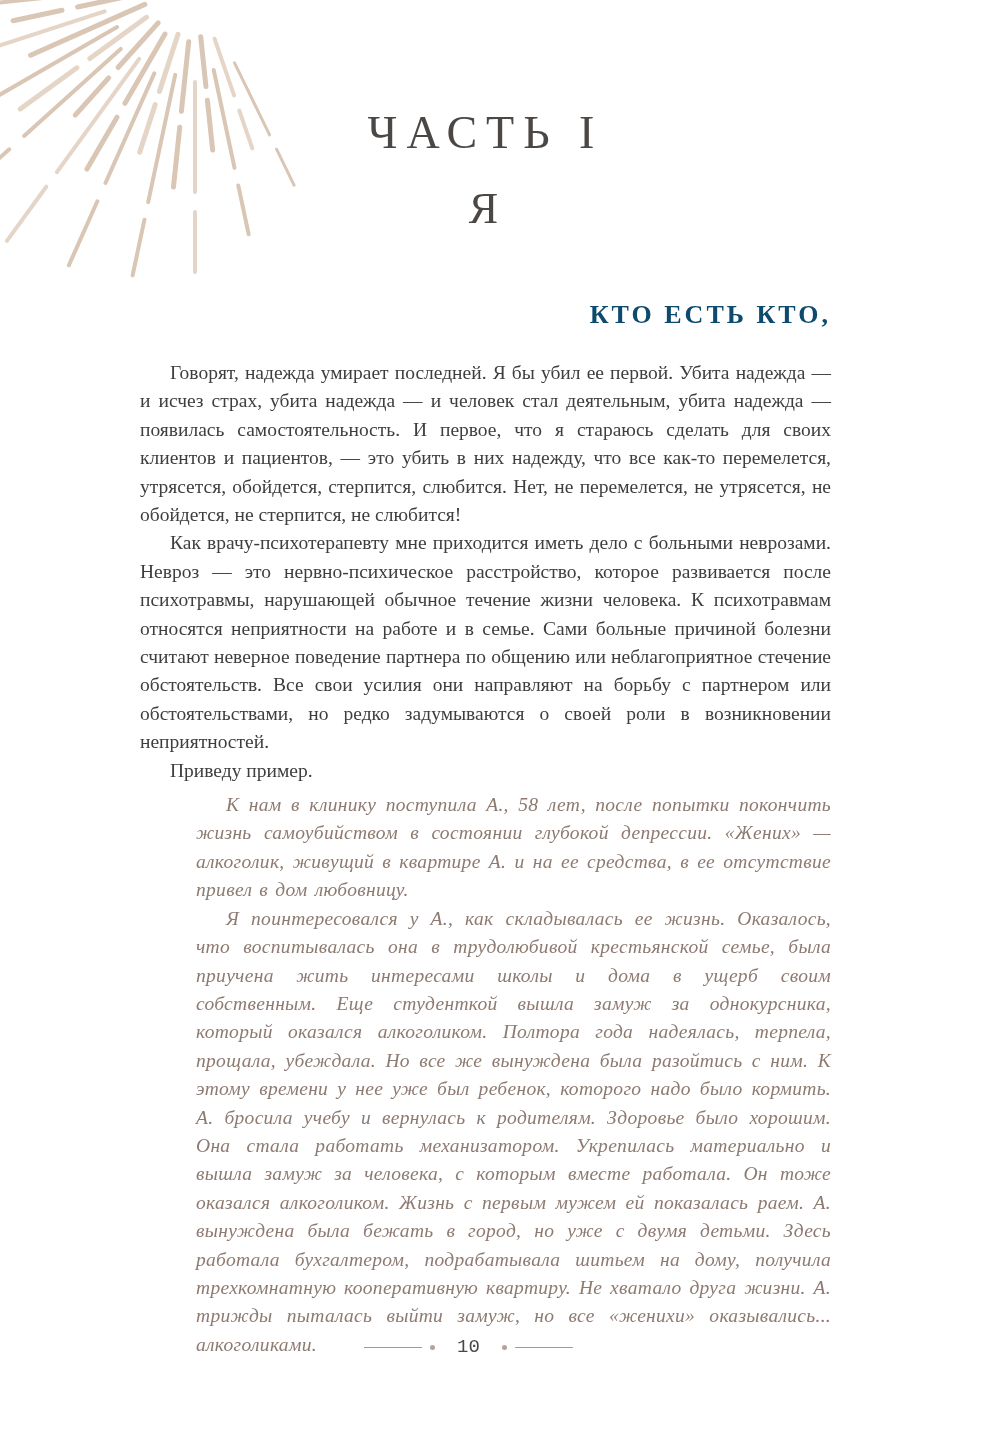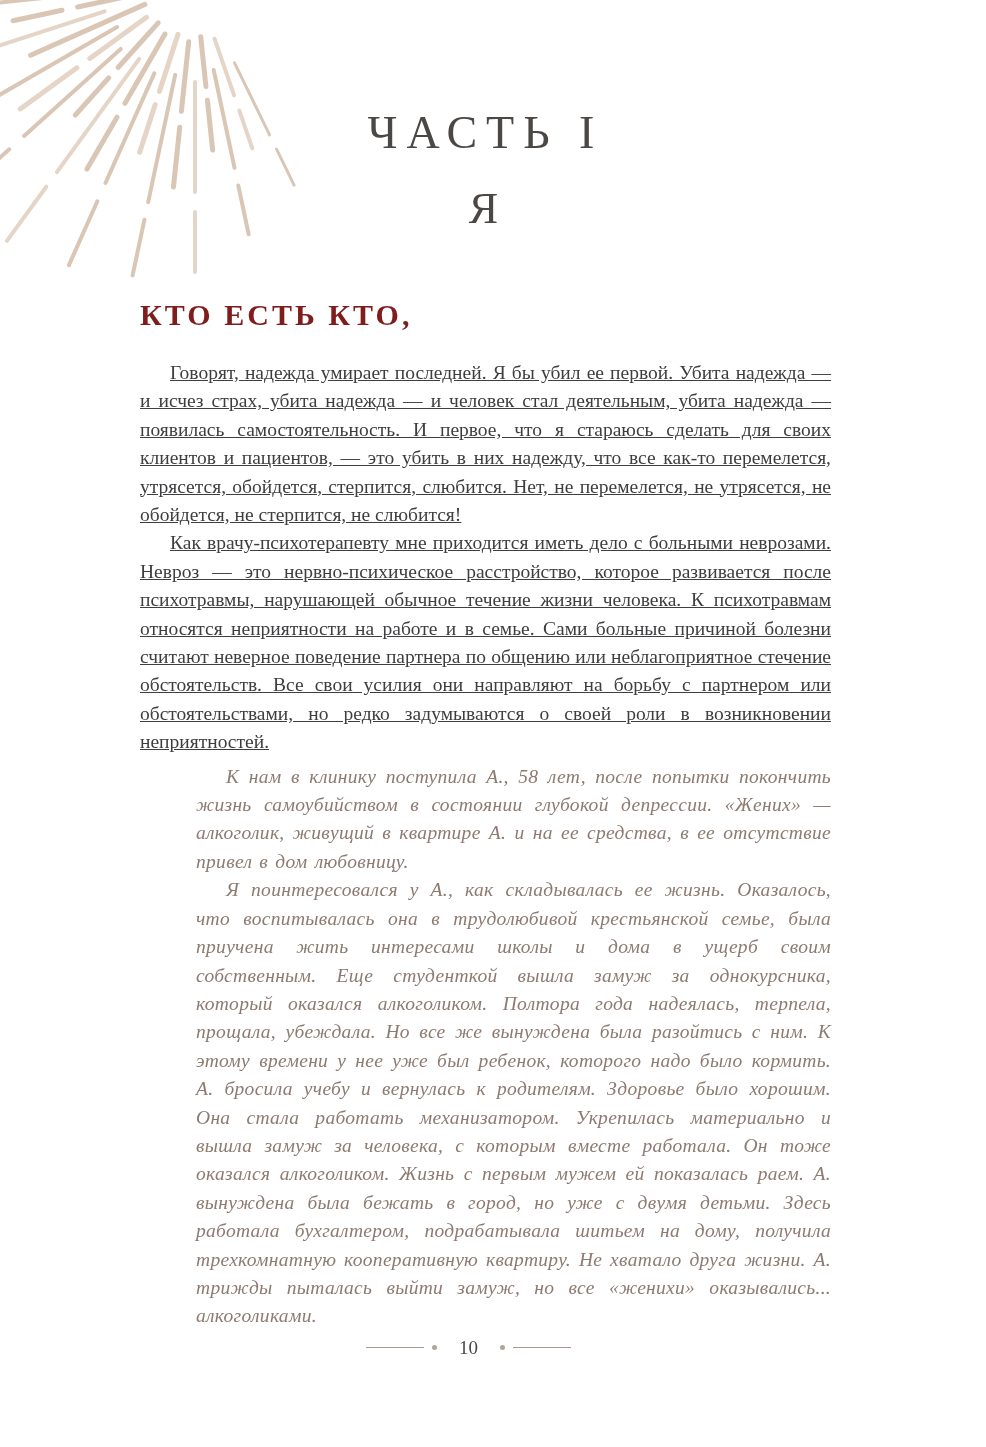--- a/index.html
+++ b/index.html
@@ -48,39 +48,38 @@
   .part-subtitle {
     margin-top: 26px;
     text-align: center;
     font-size: 44px;
     letter-spacing: 4px;
     color: #4b4744;
     line-height: 1.1;
   }
   .chapter-title {
     margin: 64px 0 0 0;
-    text-align: left;
-    font-size: 30px;
+    text-align: right;
+    font-size: 26px;
     font-weight: 700;
     letter-spacing: 3px;
     line-height: 36px;
-    color: #7f1d1d;
+    color: #0c4a6e;
   }
   .body-text {
     margin-top: 26px;
     font-size: 19.5px;
     line-height: 28.4px;
     color: #3e3d40;
     text-align: justify;
     hyphens: auto;
   }
   .body-text p {
     margin: 0;
     text-indent: 30px;
-    text-decoration: underline;
   }
   .example {
     margin-top: 6px;
     margin-left: 56px;
     font-size: 19.5px;
     font-style: italic;
     line-height: 28.4px;
     letter-spacing: 0.3px;
     word-spacing: 2px;
     color: #8d7a71;
@@ -112,20 +111,21 @@
     height: 5px;
     border-radius: 50%;
     background: #b3a49b;
     margin: 0 8px;
   }
   .page-num {
     font-size: 19px;
     color: #4a4846;
     margin: 0 14px;
     line-height: 1;
+    font-family: Liberation Mono, monospace;
   }
 </style>
 </head>
 <body>
 
 <div class="page">
 
   <svg id="rays" viewBox="0 0 430 340" xmlns="http://www.w3.org/2000/svg" aria-hidden="true">
       <line x1="131.6" y1="-47.6" x2="13.7" y2="-102.5" stroke-width="5" stroke-dasharray="50 20 70"></line>
       <line x1="80.9" y1="-55.1" x2="-99.8" y2="-113.8" stroke-width="4" stroke-dasharray="120 18 60" class="lt"></line>
@@ -158,20 +158,21 @@
     <h1 class="part-title">ЧАСТЬ I</h1>
     <div class="part-subtitle">Я</div>
 
     <h2 class="chapter-title">
       <span>КТО ЕСТЬ КТО,</span><br>
     </h2>
 
     <div class="body-text">
         <p>Говорят, надежда умирает последней. Я бы убил ее первой. Убита надежда — и исчез страх, убита надежда — и человек стал деятельным, убита надежда — появилась самостоятельность. И первое, что я стараюсь сделать для своих клиентов и пациентов, — это убить в них надежду, что все как-то перемелется, утрясется, обойдется, стерпится, слюбится. Нет, не перемелется, не утрясется, не обойдется, не стерпится, не слюбится!</p>
         <p>Как врачу-психотерапевту мне приходится иметь дело с больными неврозами. Невроз — это нервно-психическое расстройство, которое развивается после психотравмы, нарушающей обычное течение жизни человека. К психотравмам относятся неприятности на работе и в семье. Сами больные причиной болезни считают неверное поведение партнера по общению или неблагоприятное стечение обстоятельств. Все свои усилия они направляют на борьбу с партнером или обстоятельствами, но редко задумываются о своей роли в возникновении неприятностей.</p>
+        <p>Приведу пример.</p>
       </div>
 
     <div class="example">
         <p>К нам в клинику поступила А., 58 лет, после попытки покончить жизнь самоубийством в состоянии глубокой депрессии. «Жених» — алкоголик, живущий в квартире А. и на ее средства, в ее отсутствие привел в дом любовницу.</p>
         <p>Я поинтересовался у А., как складывалась ее жизнь. Оказалось, что воспитывалась она в трудолюбивой крестьянской семье, была приучена жить интересами школы и дома в ущерб своим собственным. Еще студенткой вышла замуж за однокурсника, который оказался алкоголиком. Полтора года надеялась, терпела, прощала, убеждала. Но все же вынуждена была разойтись с ним. К этому времени у нее уже был ребенок, которого надо было кормить. А. бросила учебу и вернулась к родителям. Здоровье было хорошим. Она стала работать механизатором. Укрепилась материально и вышла замуж за человека, с которым вместе работала. Он тоже оказался алкоголиком. Жизнь с первым мужем ей показалась раем. А. вынуждена была бежать в город, но уже с двумя детьми. Здесь работала бухгалтером, подрабатывала шитьем на дому, получила трехкомнатную кооперативную квартиру. Не хватало друга жизни. А. трижды пыталась выйти замуж, но все «женихи» оказывались... алкоголиками.</p>
       </div>
 
   </div>
 
   <div class="footer">

